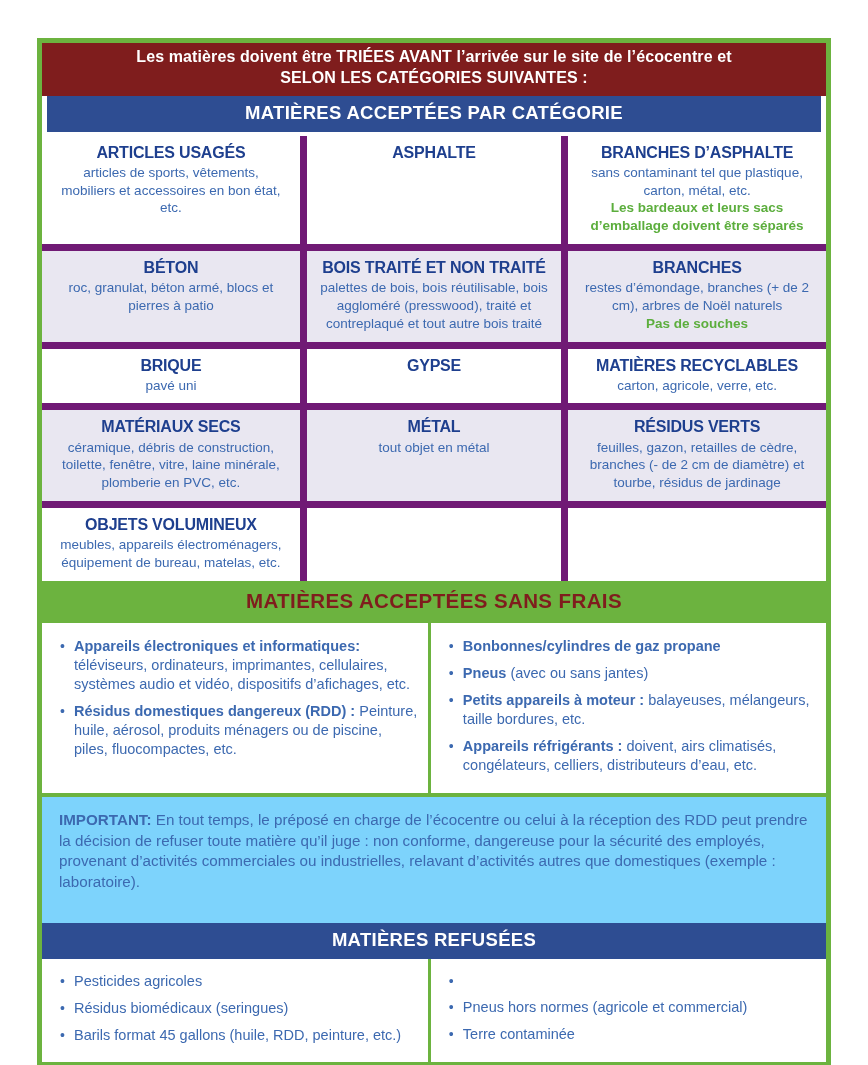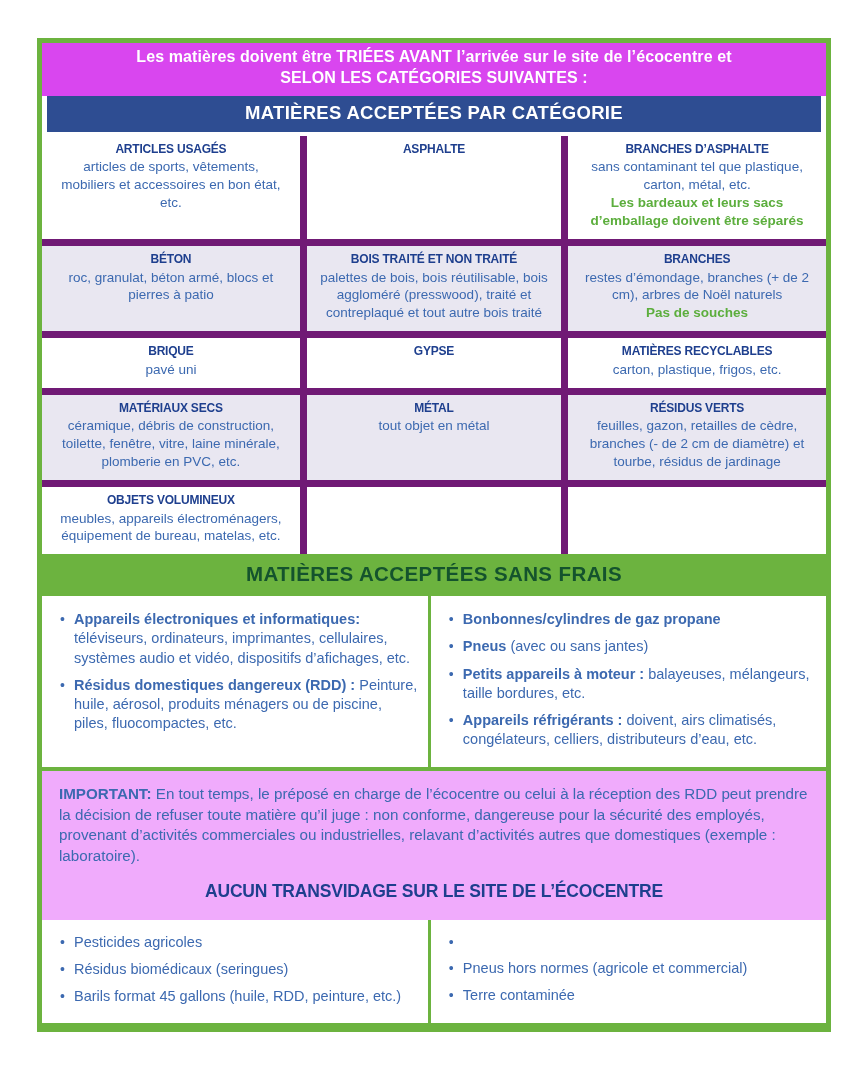--- a/index.html
+++ b/index.html
@@ -11,21 +11,21 @@
   }
   .page {
     width: 794px;
     margin: 38px auto 0;
     border: 5px solid #6cb33f;
     background: #ffffff;
   }
 
   
   .top-banner {
-    background: #d946ef;
+    background: #7f1d1d;
     color: #ffffff;
     text-align: center;
     font-weight: bold;
     font-size: 16px;
     line-height: 1.3;
     padding: 4px 10px 7px;
     letter-spacing: 0.1px;
   }
 
   
@@ -57,38 +57,38 @@
     background: #ffffff;
   }
   table.cat-table td:first-child { border-left: none; }
   table.cat-table td:last-child  { border-right: none; }
   table.cat-table tr:first-child td { border-top: none; }
   table.cat-table tr:last-child td  { border-bottom: none; }
   table.cat-table tr.alt td { background: #e9e7f1; }
   .cell-title {
     font-weight: bold;
     color: #1e3f8e;
-    font-size: 12px;
+    font-size: 16px;
     letter-spacing: -0.2px;
     margin-bottom: 1px;
   }
   .cell-note {
     font-weight: bold;
     color: #5cae3d;
   }
   td.r1 { height: 102px; }
   td.r2 { height: 90px; }
   td.r3 { height: 45px; }
   td.r4 { height: 88px; }
   td.r5 { height: 67px; }
 
   
   .green-band {
     background: #6cb33f;
-    color: #14532d;
+    color: #7f1d1d;
     text-align: center;
     font-weight: bold;
     font-size: 20.5px;
     letter-spacing: 0.4px;
     padding: 8px 4px 10px;
   }
 
   
   .two-col {
     display: flex;
@@ -118,21 +118,21 @@
   }
   .lead { font-weight: bold; margin-top: 48px; }
   .free-section .col { min-height: 152px; }
 
   
   .refused-section .col { padding-top: 7px; padding-bottom: 9px; }
   .refused-section li { margin: 4px 0 7px; }
 
   
   .lavender {
-    background: #f0abfc;
+    background: #7dd3fc;
     padding: 13px 17px 16px;
     color: #3c69b0;
   }
   .important-par {
     margin: 0;
     font-size: 15.2px;
     line-height: 1.35;
   }
   .important-label { font-weight: bold; }
   .warning {
@@ -191,21 +191,21 @@
     <tr>
       <td class="r3">
         <div class="cell-title">BRIQUE</div>
         <div class="cell-desc">pavé uni</div>
       </td>
       <td class="r3">
         <div class="cell-title">GYPSE</div>
       </td>
       <td class="r3">
         <div class="cell-title">MATIÈRES RECYCLABLES</div>
-        <div class="cell-desc">carton, plastique, frigos, etc.</div>
+        <div class="cell-desc">carton, agricole, verre, etc.</div>
       </td>
     </tr>
     <tr class="alt">
       <td class="r4">
         <div class="cell-title">MATÉRIAUX SECS</div>
         <div class="cell-desc">céramique, débris de construction, toilette, fenêtre, vitre, laine minérale, plomberie en PVC, etc.</div>
       </td>
       <td class="r4">
         <div class="cell-title">MÉTAL</div>
         <div class="cell-desc">tout objet en métal</div>
@@ -259,24 +259,24 @@
           <span class="bullet-dot">•</span>
           <span><span class="lead">Appareils réfrigérants :</span><span> doivent, airs climatisés, congélateurs, celliers, distributeurs d’eau, etc.</span></span>
         </li>
       </ul>
     </div>
   </div>
 
   <div class="lavender">
     <p class="important-par"><span class="important-label">IMPORTANT:</span><span> En tout temps, le préposé en charge de l’écocentre ou celui à la réception des RDD peut prendre la décision de refuser toute matière qu’il juge : non conforme, dangereuse pour la sécurité des employés, provenant d’activités commerciales ou industrielles, relavant d’activités autres que domestiques (exemple : laboratoire).</span></p>
     <div class="warning">
-      <div>AUCUN TRANSVIDAGE SUR LE SITE DE L’ÉCOCENTRE</div>
     </div>
   </div>
 
+  <div class="blue-band">MATIÈRES REFUSÉES</div>
 
   <div class="two-col refused-section">
     <div class="col left">
       <ul class="bullets">
         <li>
             <span class="bullet-dot">•</span>
             <span>Pesticides agricoles</span>
           </li>
         <li>
             <span class="bullet-dot">•</span>

